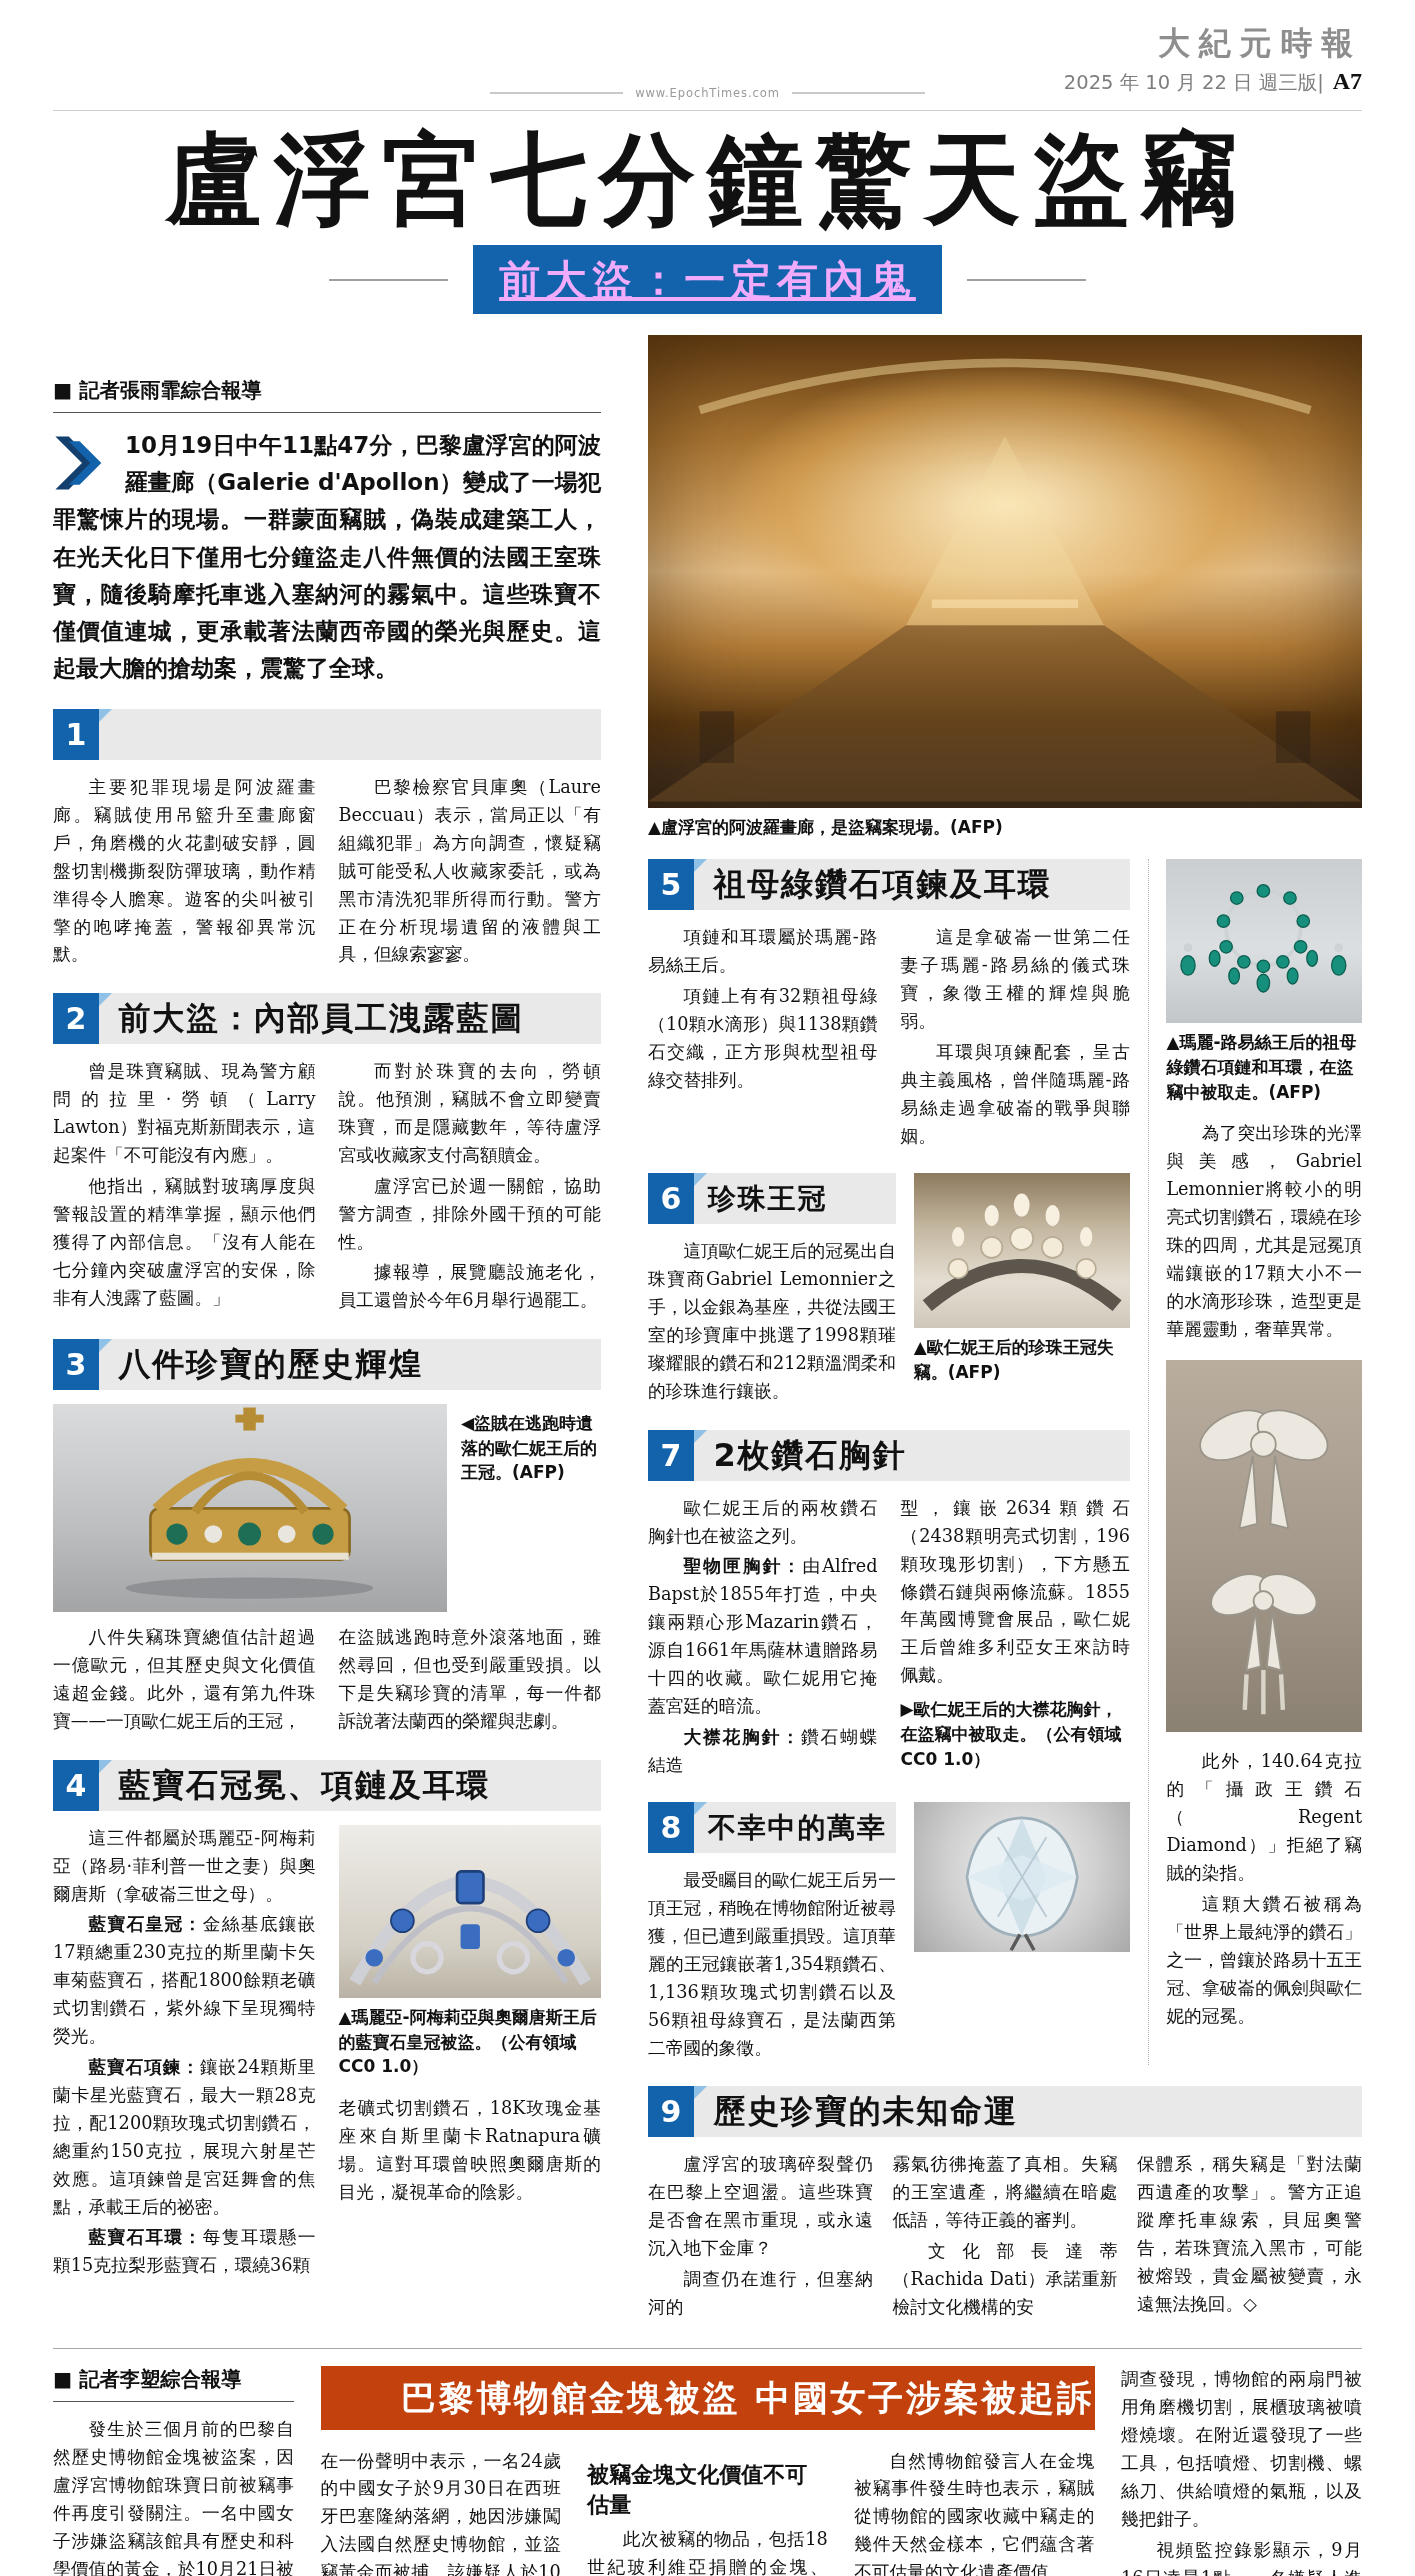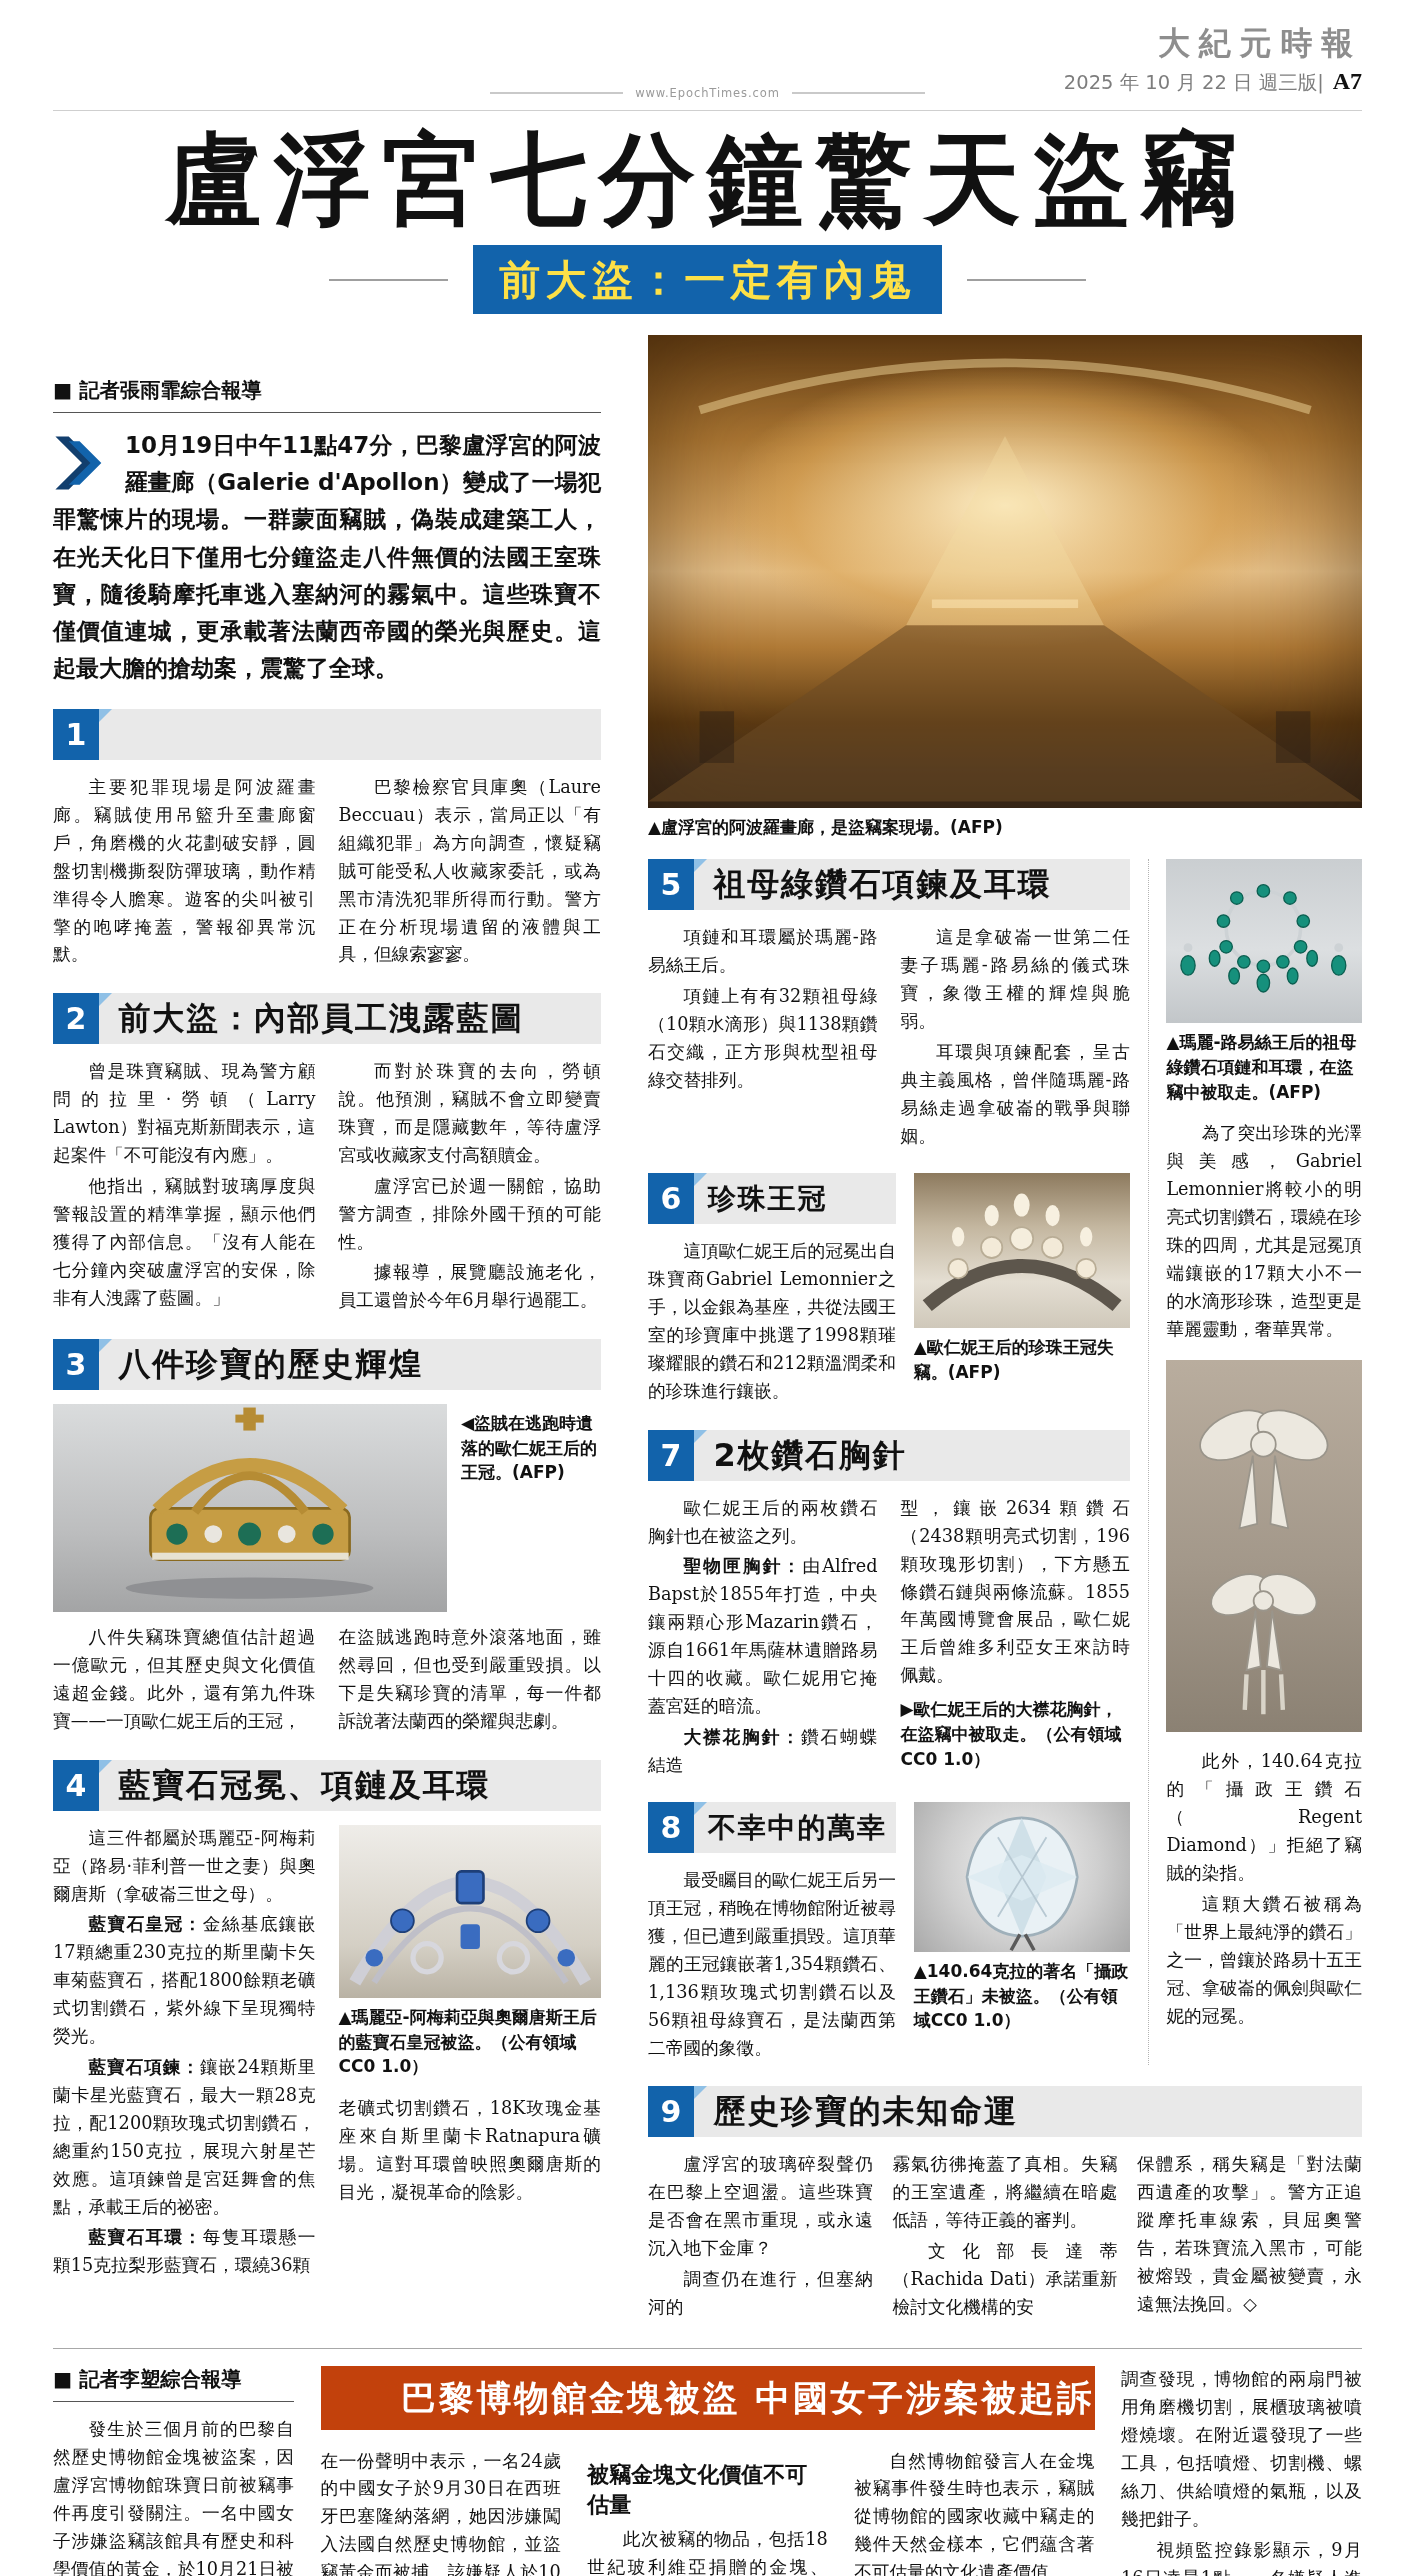--- a/index.html
+++ b/index.html
@@ -15,22 +15,22 @@
   .brand-block{text-align:right;white-space:nowrap;}
   .masthead{color:#8e8e8e;font:700 32px/1.25 "DejaVu Serif",serif;letter-spacing:8.8px;}
   .dateline{color:#7d7d7d;font:19.5px/1.5 "DejaVu Sans",sans-serif;}
   .page-no{color:#111;font-weight:700;font-size:24px;font-family:Liberation Serif, serif;margin-left:8.8px;}
   .top-rule{border:none;border-top:1.8px solid #cfcfcf;margin:10.6px 0 0;}
   
   .headline{text-align:center;font:900 96px/1.18 "DejaVu Serif",serif;letter-spacing:12.4px;
             margin:12.4px 0 5.3px;white-space:nowrap;transform:scaleY(1.04);}
   .banner-row{display:flex;align-items:center;justify-content:center;gap:25px;margin:8.8px 0 21px;}
   .banner-row .line{width:119px;height:1.8px;background:#9f9f9f;}
-  .banner{background:#1263ab;color:#fde047;font:900 41px/1 "DejaVu Sans",sans-serif;
-          padding:15px 26.5px 13.3px;letter-spacing:5.3px;white-space:nowrap;}
+  .banner{background:#1263ab;color:#f0abfc;font:900 41px/1 "DejaVu Sans",sans-serif;
+          padding:15px 26.5px 13.3px;letter-spacing:5.3px;white-space:nowrap;text-decoration:underline;}
   
   .content{display:flex;align-items:center;}
   .half-left{width:548px;flex:none;padding-right:23px;}
   .divider-v{flex:none;width:0;border-left:1.8px dotted #b3b3b3;}
   .half-right{flex:1;min-width:0;padding-left:23px;}
   
   .byline{font:700 20.3px/1.3 "DejaVu Sans",sans-serif;padding-bottom:8.8px;border-bottom:1.8px solid #555;margin-bottom:14px;}
   .lede{font:700 23px/1.62 "DejaVu Sans",sans-serif;text-align:justify;}
   .chev{float:left;width:58px;height:58px;margin:7px 14px 1.8px 0;}
   .para{font:17.7px/1.58 "DejaVu Serif",serif;margin:0 0 2.7px;text-indent:2em;text-align:justify;}
@@ -316,21 +316,20 @@
             <div class="pr-right">
               <div class="photo ph-regent">
                 <svg viewBox="0 0 245 170">
                   <path d="M122 18 Q175 20 185 85 Q175 150 122 152 Q70 150 60 85 Q70 20 122 18 Z" fill="#e9f1f5" stroke="#9fb0ba" stroke-width="3"></path>
                   <path d="M122 18 L150 85 L122 152 L95 85 Z" fill="#cfe0e8"></path>
                   <path d="M60 85 L122 60 L185 85 L122 112 Z" fill="#dcebf1" opacity="0.8"></path>
                   <path d="M95 40 L150 130 M150 40 L95 130" stroke="#b7c8d2" stroke-width="2"></path>
                   <path d="M120 150 L110 168 M126 150 L136 168" stroke="#5a5a5a" stroke-width="4"></path>
                 </svg>
               </div>
-              <div class="caption">▲140.64克拉的著名「攝政王鑽石」未被盜。（公有領域CC0 1.0）</div>
             </div>
           </div>
         </div>
 
         <div class="rg-side">
           <div class="photo ph-emerald">
             <svg viewBox="0 0 215 185">
               <circle cx="107" cy="78" r="42" fill="none" stroke="#cdd2d5" stroke-width="4"></circle>
               <g fill="#16907c" stroke="#0c5f51" stroke-width="1.5">
                 <circle cx="107" cy="36" r="7"></circle>

